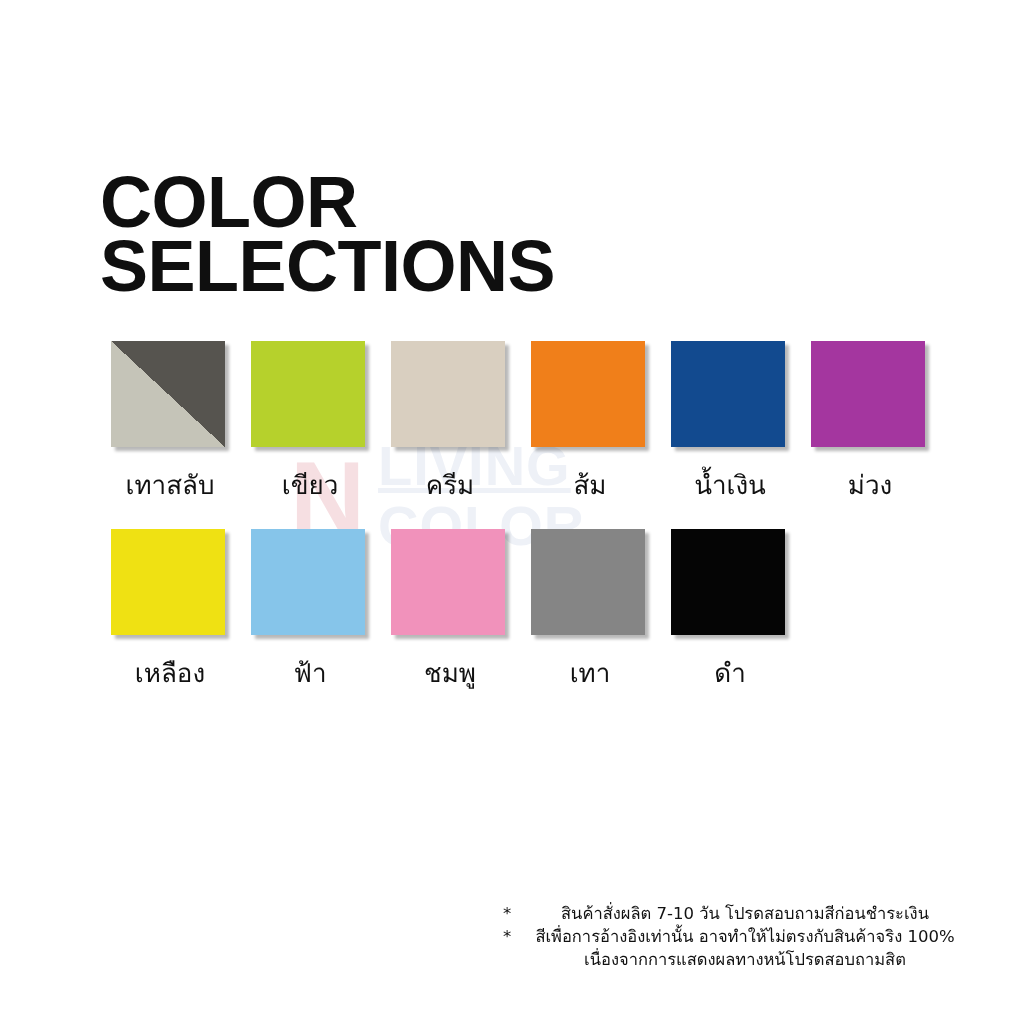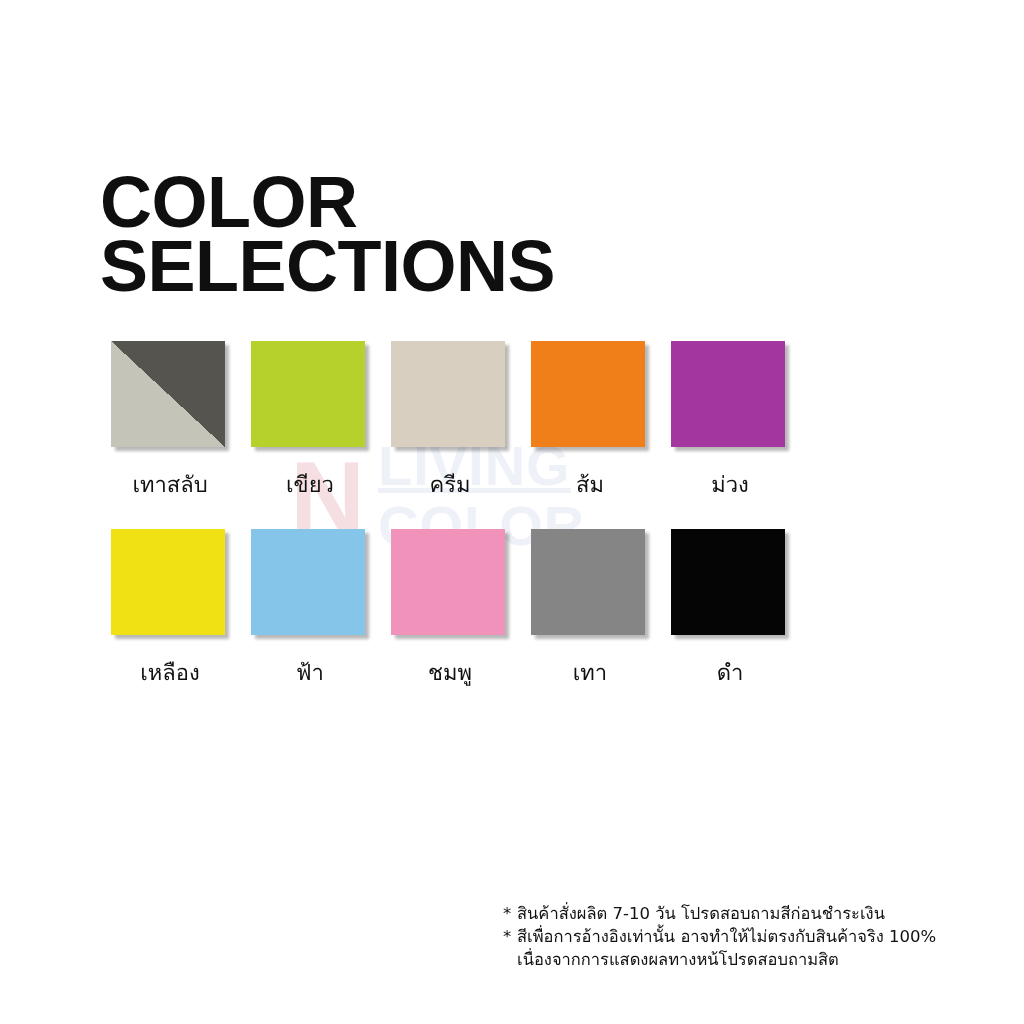--- a/index.html
+++ b/index.html
@@ -103,21 +103,21 @@
   .swatch {
     position: absolute;
     left: 0;
     top: 0;
     width: 114px;
     height: 106px;
     box-shadow: 4px 4px 3px rgba(0,0,0,0.28);
   }
   .label {
     margin-top: 18px;
-    font-size: 22px;
+    font-size: 26px;
     line-height: 32px;
     color: #111111;
     text-align: center;
     white-space: nowrap;
     font-family: "DejaVu Sans", "Liberation Sans", sans-serif;
   }
 
   
   .notes {
     position: absolute;
@@ -132,21 +132,21 @@
     line-height: 23px;
     color: #111111;
     display: flex;
     align-items: flex-start;
   }
   .note-star {
     width: 14px;
     flex: 0 0 14px;
     color: #111111;
   }
-  .note-text { flex: 1 1 auto; }
+  .note-text { flex: 1 1 auto; text-align: center; }
 </style>
 </head>
 <body>
 
 <div id="page">
 
   <div class="watermark">
     <div class="wm-mark">N</div>
     <div class="wm-line wm-line1">LIVING</div>
     <div class="wm-line wm-line2">COLOR</div>
@@ -179,20 +179,26 @@
         <div class="label">ครีม</div>
       </div>
       <div class="cell">
         <div class="swatch-wrap">
           <div class="swatch" style="background: rgb(240, 127, 26);"></div>
         </div>
         <div class="label">ส้ม</div>
       </div>
       <div class="cell">
         <div class="swatch-wrap">
+          <div class="swatch" style="background: rgb(18, 74, 143);"></div>
+        </div>
+        <div class="label">น้ำเงิน</div>
+      </div>
+      <div class="cell">
+        <div class="swatch-wrap">
           <div class="swatch" style="background: rgb(164, 54, 159);"></div>
         </div>
         <div class="label">ม่วง</div>
       </div>
     </div>
 
     <div class="row row-2">
       <div class="cell">
         <div class="swatch-wrap">
           <div class="swatch" style="background: rgb(239, 225, 19);"></div>

